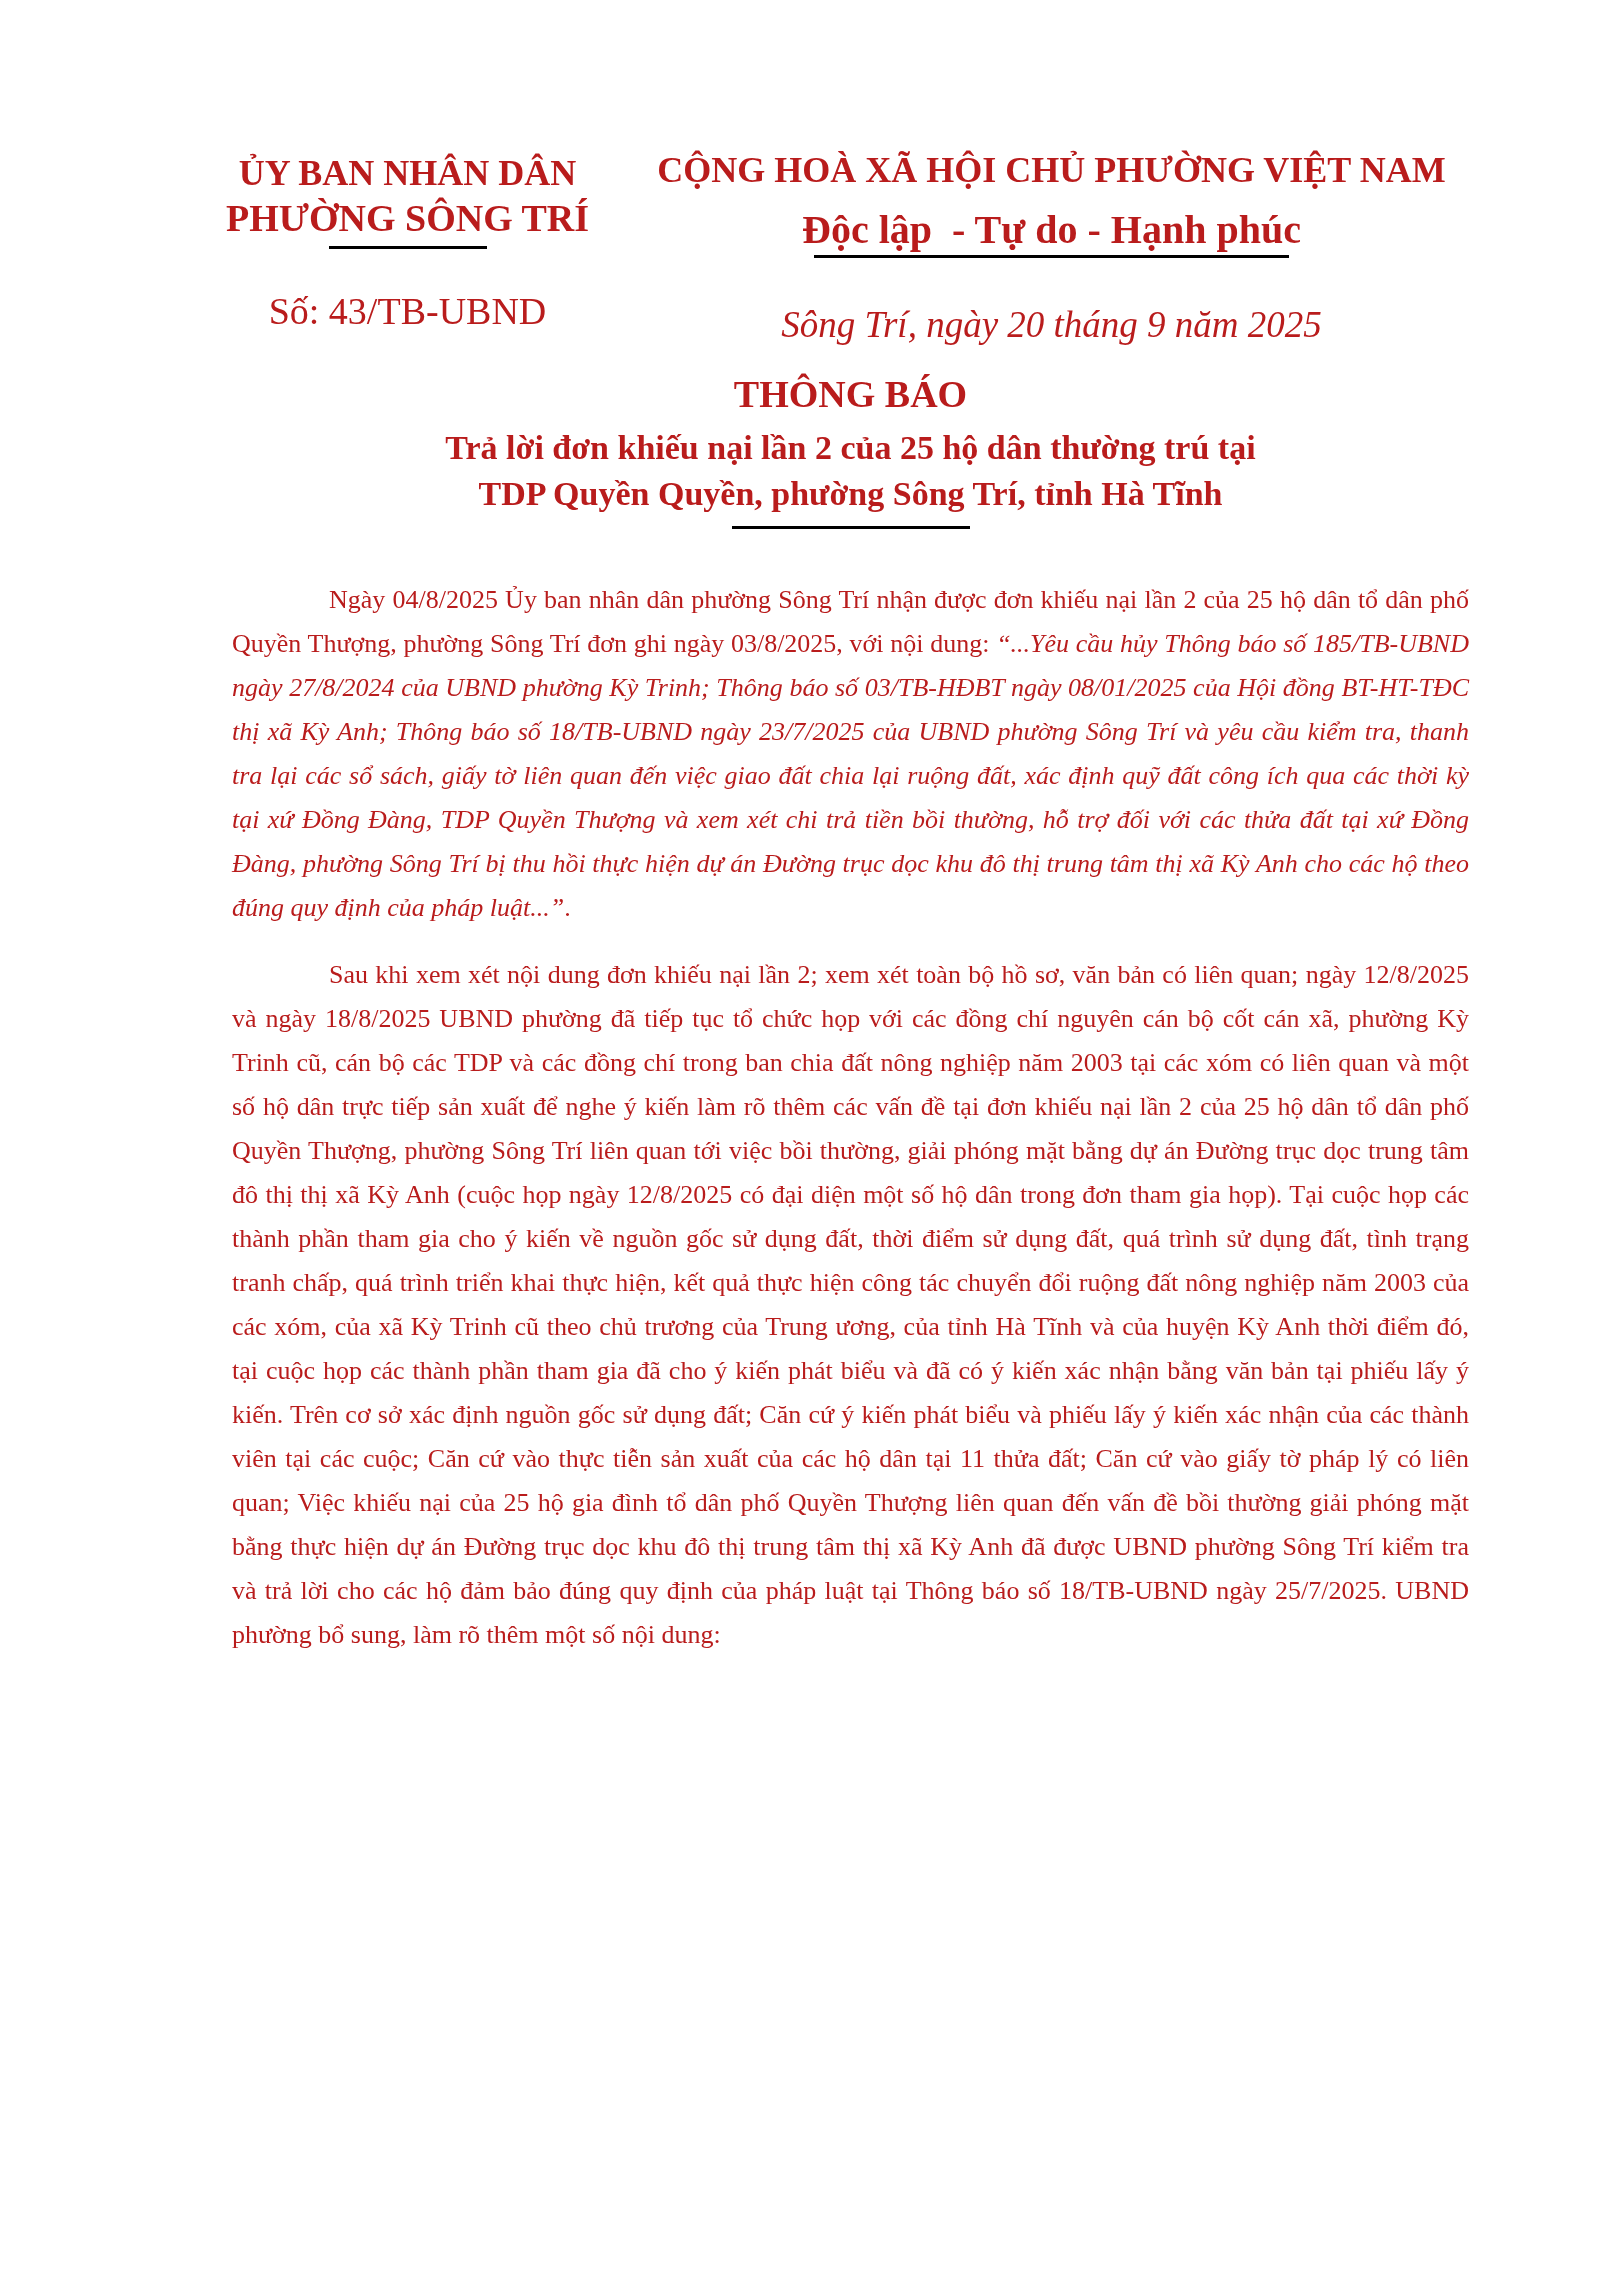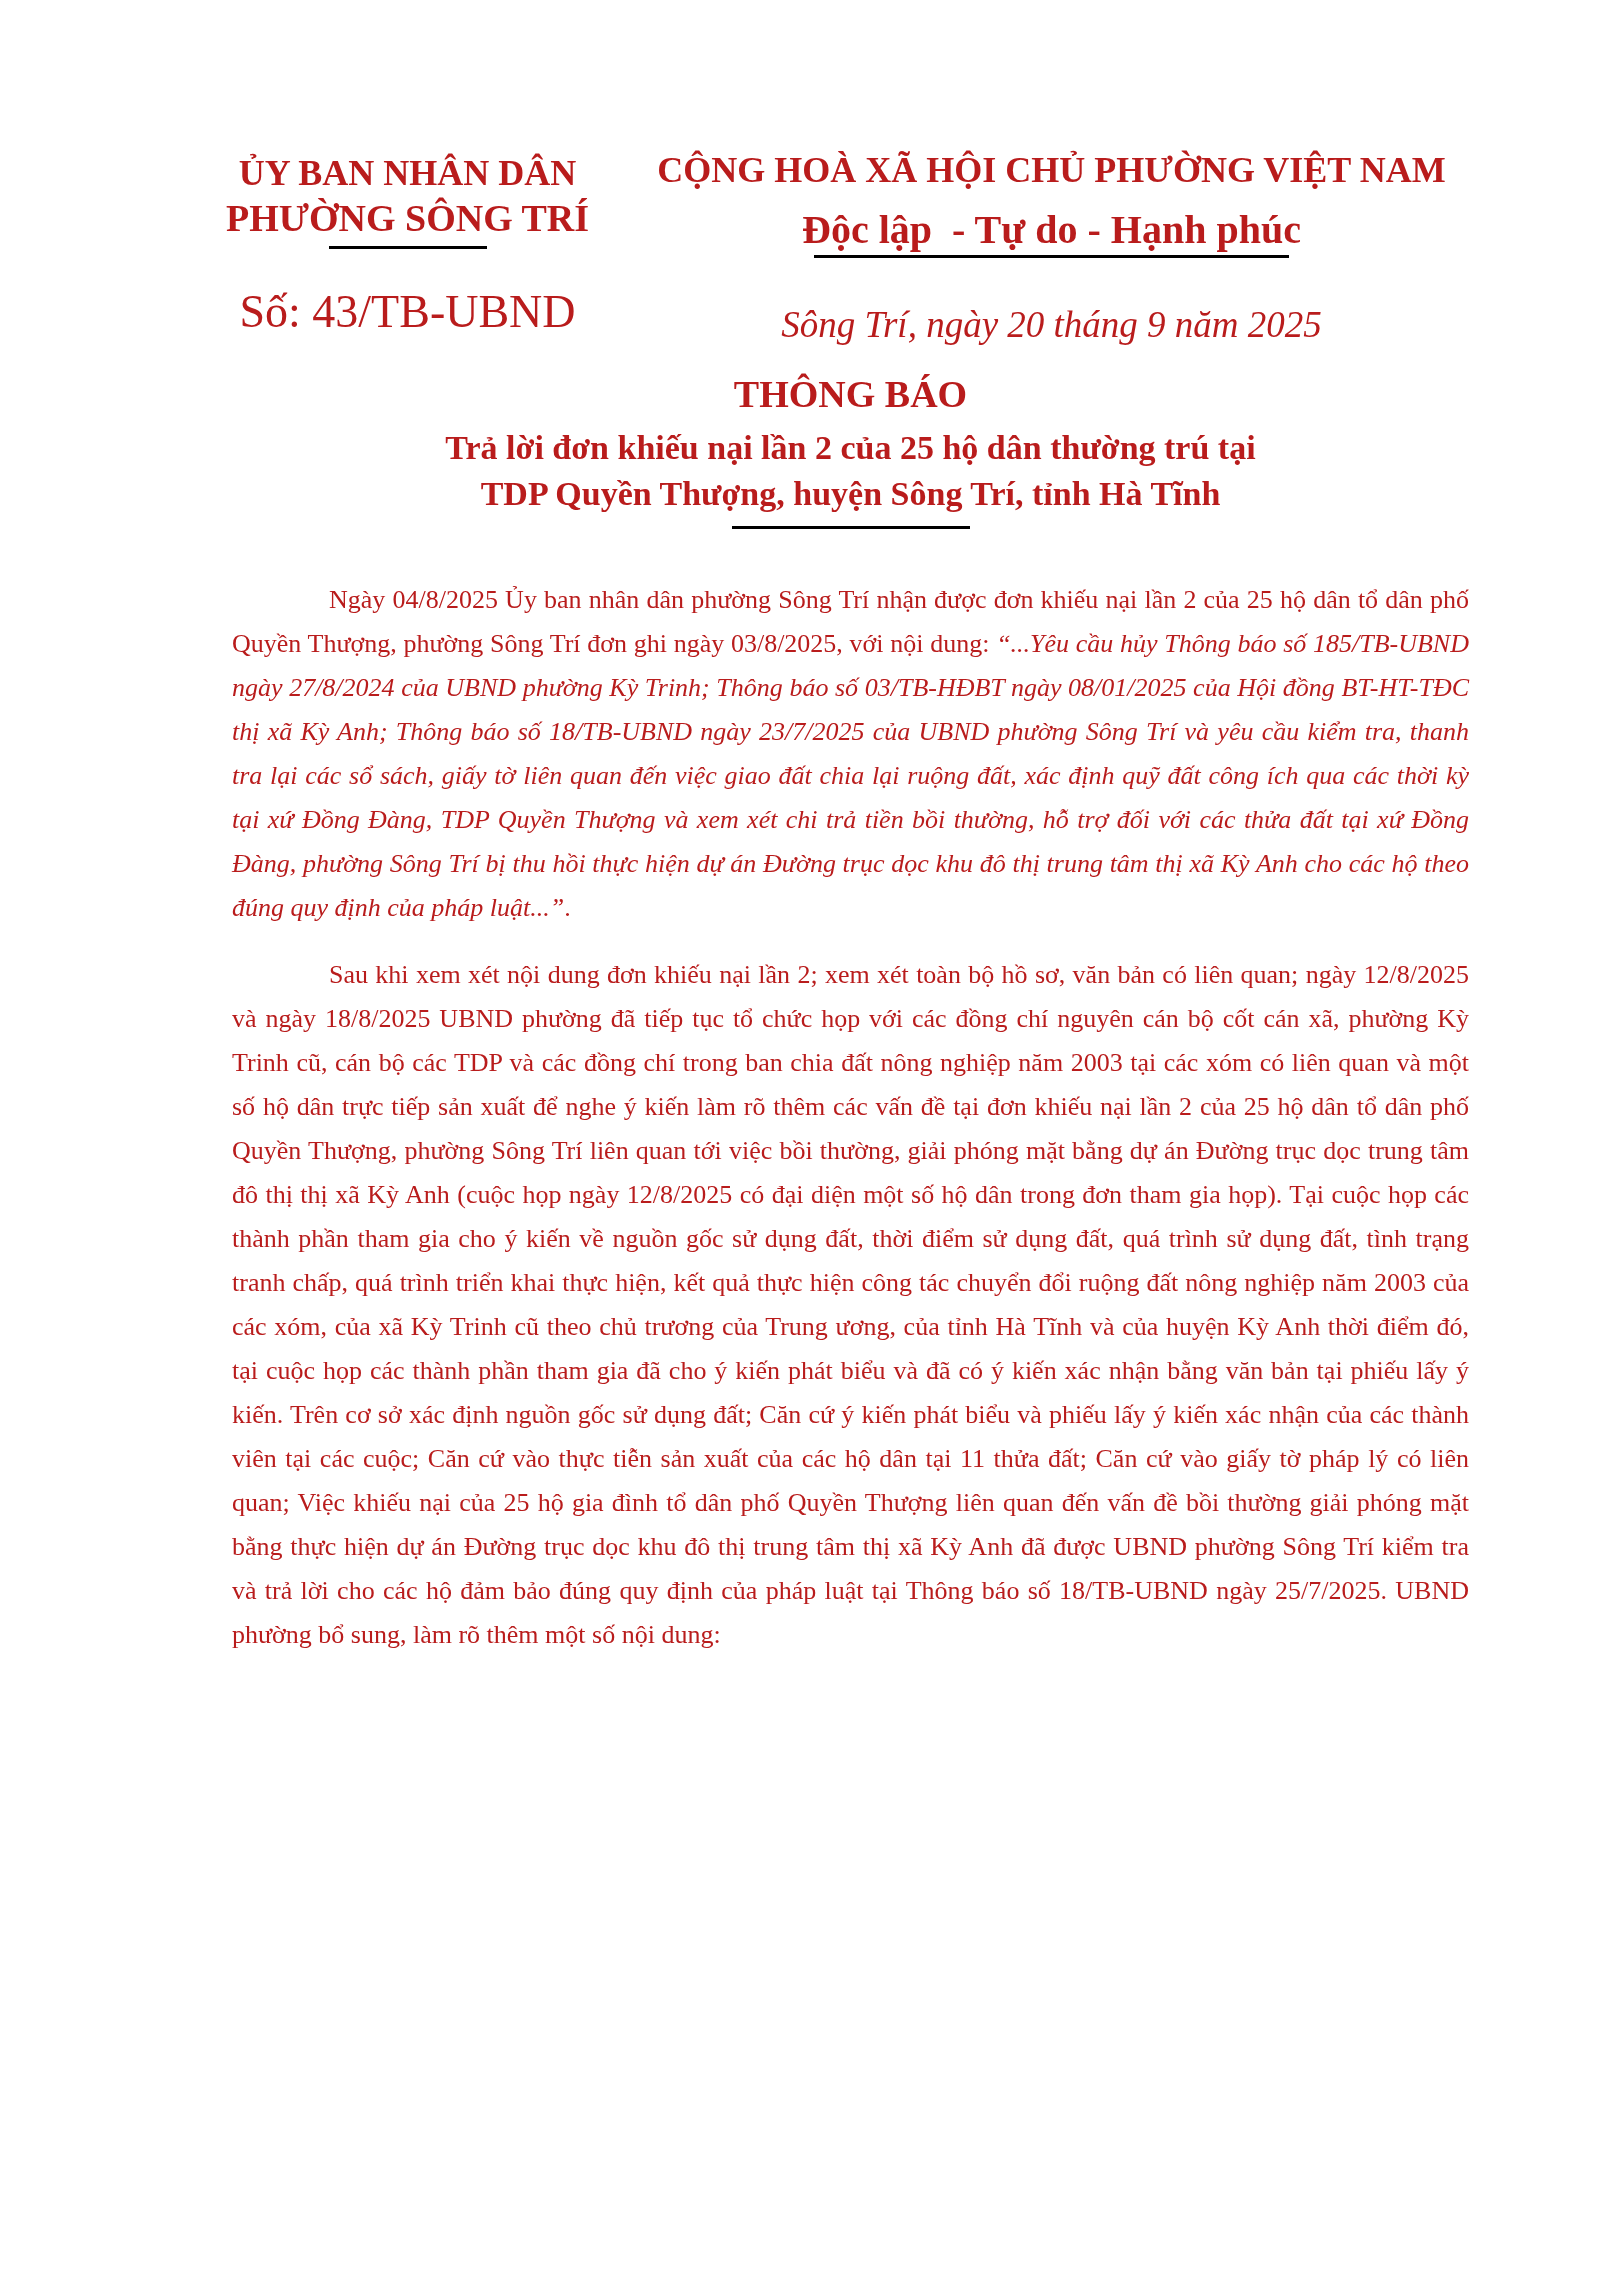--- a/index.html
+++ b/index.html
@@ -18,21 +18,21 @@
   .header-left {
     position: absolute;
     left: 205px; top: 151px;
     width: 405px;
     text-align: center;
   }
   .org-line1 { font-weight: bold; font-size: 36px; line-height: 45px; }
   .org-line2 { font-weight: bold; font-size: 38px; line-height: 45px; }
   .rule { border-top: 3.6px solid #000; height: 0; }
   .rule-left  { width: 158px; margin: 5.4px auto 0; }
-  .doc-number { font-size: 46px; line-height: 43px; margin-top: 41px; }
+  .doc-number { font-size: 38px; line-height: 43px; margin-top: 41px; }
 
   .header-right {
     position: absolute;
     left: 633px; top: 149px;
     width: 837px;
     text-align: center;
   }
   .national-line1 { font-weight: bold; font-size: 36px; line-height: 43px; }
   .national-line2 { font-weight: bold; font-size: 40px; line-height: 43px; margin-top: 16px; white-space: pre-wrap; }
   .rule-right { width: 475px; margin: 3.6px auto 0; }
@@ -78,21 +78,21 @@
   <div class="header-right">
     <div class="national-line1">CỘNG HOÀ XÃ HỘI CHỦ PHƯỜNG VIỆT NAM</div>
     <div class="national-line2">Độc lập  - Tự do - Hạnh phúc</div>
     <div class="rule rule-right"></div>
     <div class="dateline">Sông Trí, ngày 20 tháng 9 năm 2025</div>
   </div>
 
   <div class="title-block">
     <div class="doc-type">THÔNG BÁO</div>
     <div class="title-line title-line-1">Trả lời đơn khiếu nại lần 2 của 25 hộ dân thường trú tại</div>
-    <div class="title-line">TDP Quyền Thượng, huyện Sông Trí, tỉnh Hà Tĩnh</div>
+    <div class="title-line">TDP Quyền Quyền, phường Sông Trí, tỉnh Hà Tĩnh</div>
     <div class="rule rule-title"></div>
   </div>
 
   <div class="body-block">
     <p class="para para-1"><span>Ngày 04/8/2025 Ủy ban nhân dân phường Sông Trí nhận được đơn khiếu nại lần 2 của 25 hộ dân tổ dân phố Quyền Thượng, phường Sông Trí đơn ghi ngày 03/8/2025, với nội dung: </span><em>“...Yêu cầu hủy Thông báo số 185/TB-UBND ngày 27/8/2024 của UBND phường Kỳ Trinh; Thông báo số 03/TB-HĐBT ngày 08/01/2025 của Hội đồng BT-HT-TĐC thị xã Kỳ Anh; Thông báo số 18/TB-UBND ngày 23/7/2025 của UBND phường Sông Trí và yêu cầu kiểm tra, thanh tra lại các sổ sách, giấy tờ liên quan đến việc giao đất chia lại ruộng đất, xác định quỹ đất công ích qua các thời kỳ tại xứ Đồng Đàng, TDP Quyền Thượng và xem xét chi trả tiền bồi thường, hỗ trợ đối với các thửa đất tại xứ Đồng Đàng, phường Sông Trí bị thu hồi thực hiện dự án Đường trục dọc khu đô thị trung tâm thị xã Kỳ Anh cho các hộ theo đúng quy định của pháp luật...”</em><span>.</span></p>
     <p class="para para-2">Sau khi xem xét nội dung đơn khiếu nại lần 2; xem xét toàn bộ hồ sơ, văn bản có liên quan; ngày 12/8/2025 và ngày 18/8/2025 UBND phường đã tiếp tục tổ chức họp với các đồng chí nguyên cán bộ cốt cán xã, phường Kỳ Trinh cũ, cán bộ các TDP và các đồng chí trong ban chia đất nông nghiệp năm 2003 tại các xóm có liên quan và một số hộ dân trực tiếp sản xuất để nghe ý kiến làm rõ thêm các vấn đề tại đơn khiếu nại lần 2 của 25 hộ dân tổ dân phố Quyền Thượng, phường Sông Trí liên quan tới việc bồi thường, giải phóng mặt bằng dự án Đường trục dọc trung tâm đô thị thị xã Kỳ Anh (cuộc họp ngày 12/8/2025 có đại diện một số hộ dân trong đơn tham gia họp). Tại cuộc họp các thành phần tham gia cho ý kiến về nguồn gốc sử dụng đất, thời điểm sử dụng đất, quá trình sử dụng đất, tình trạng tranh chấp, quá trình triển khai thực hiện, kết quả thực hiện công tác chuyển đổi ruộng đất nông nghiệp năm 2003 của các xóm, của xã Kỳ Trinh cũ theo chủ trương của Trung ương, của tỉnh Hà Tĩnh và của huyện Kỳ Anh thời điểm đó, tại cuộc họp các thành phần tham gia đã cho ý kiến phát biểu và đã có ý kiến xác nhận bằng văn bản tại phiếu lấy ý kiến. Trên cơ sở xác định nguồn gốc sử dụng đất; Căn cứ ý kiến phát biểu và phiếu lấy ý kiến xác nhận của các thành viên tại các cuộc; Căn cứ vào thực tiễn sản xuất của các hộ dân tại 11 thửa đất; Căn cứ vào giấy tờ pháp lý có liên quan; Việc khiếu nại của 25 hộ gia đình tổ dân phố Quyền Thượng liên quan đến vấn đề bồi thường giải phóng mặt bằng thực hiện dự án Đường trục dọc khu đô thị trung tâm thị xã Kỳ Anh đã được UBND phường Sông Trí kiểm tra và trả lời cho các hộ đảm bảo đúng quy định của pháp luật tại Thông báo số 18/TB-UBND ngày 25/7/2025. UBND phường bổ sung, làm rõ thêm một số nội dung:</p>
   </div>
 
 </div>
 

